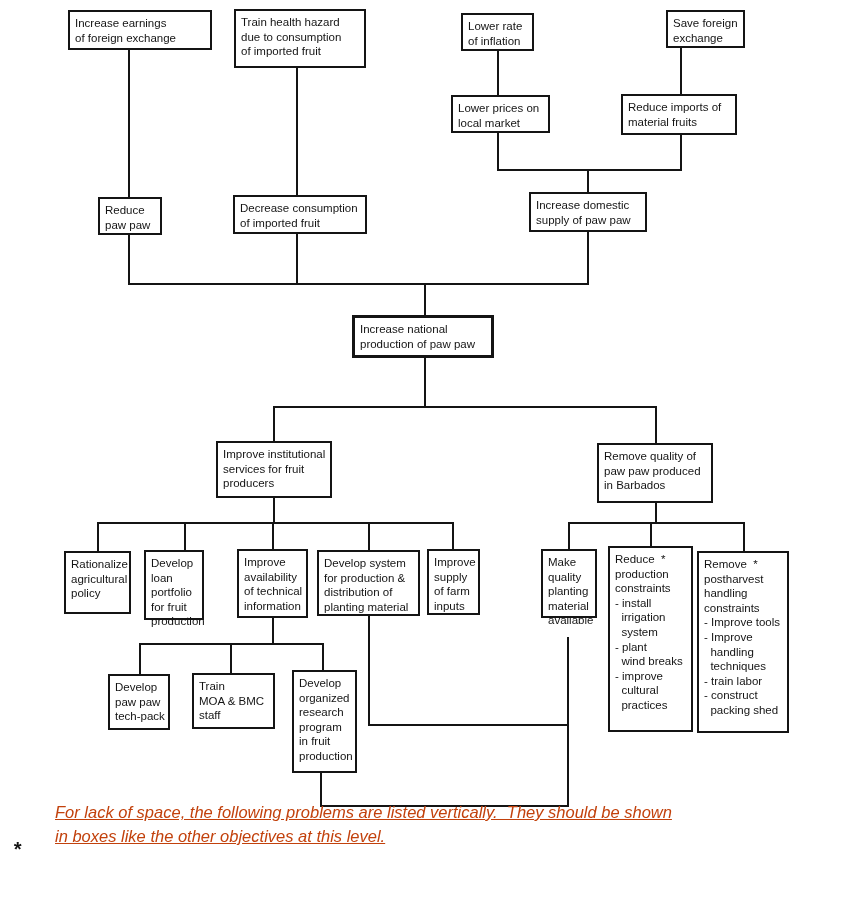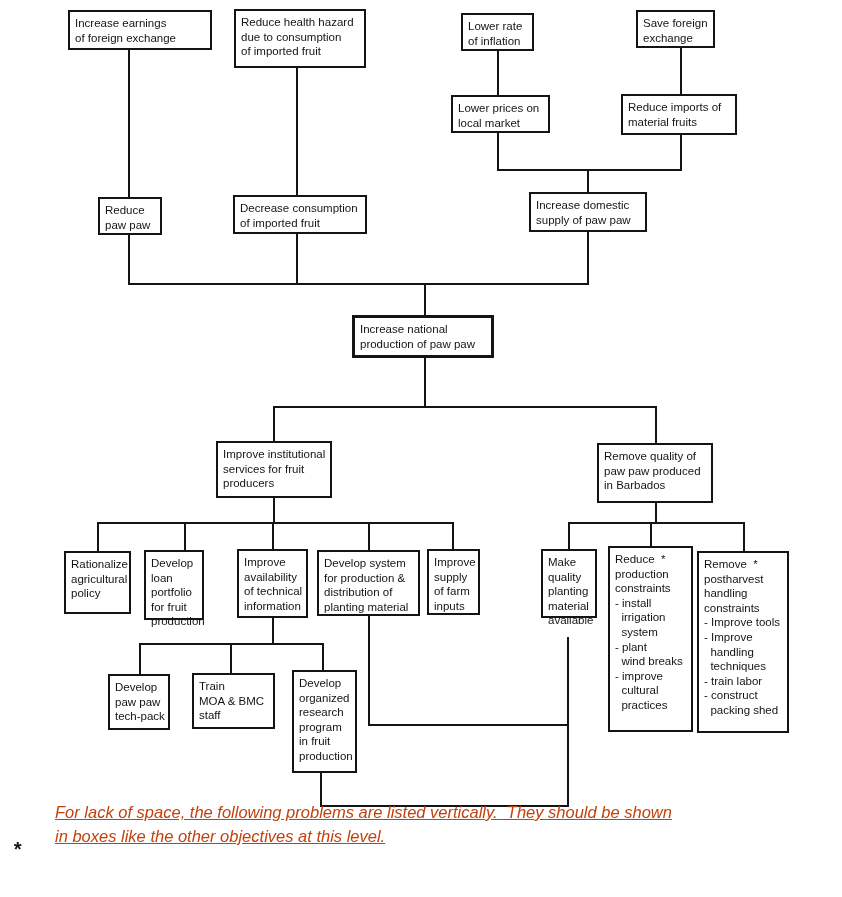--- a/index.html
+++ b/index.html
@@ -16,26 +16,26 @@
   .footnote-text{position:absolute;left:55px;top:800px;width:780px;font-style:italic;
        font-size:16.5px;line-height:24px;color:#c2410c;white-space:pre-wrap;text-decoration:underline;}
 </style>
 </head>
 <body>
 
 <div id="page">
 
   <div class="box" style="left:68px;top:10px;width:144px;height:40px">Increase earnings
 of foreign exchange</div>
-  <div class="box" style="left:234px;top:9px;width:132px;height:59px">Reduce health hazard
+  <div class="box" style="left:234px;top:9px;width:132px;height:59px">Train health hazard
 due to consumption
 of imported fruit</div>
   <div class="box" style="left:461px;top:13px;width:73px;height:38px">Lower rate
 of inflation</div>
-  <div class="box" style="left:636px;top:10px;width:79px;height:38px">Save foreign
+  <div class="box" style="left:666px;top:10px;width:79px;height:38px">Save foreign
 exchange</div>
 
   <div class="box" style="left:451px;top:95px;width:99px;height:38px">Lower prices on
 local market</div>
   <div class="box" style="left:621px;top:94px;width:116px;height:41px">Reduce imports of
 material fruits</div>
 
   <div class="box" style="left:98px;top:197px;width:64px;height:38px">Reduce
 paw paw</div>
   <div class="box" style="left:233px;top:195px;width:134px;height:39px">Decrease consumption

